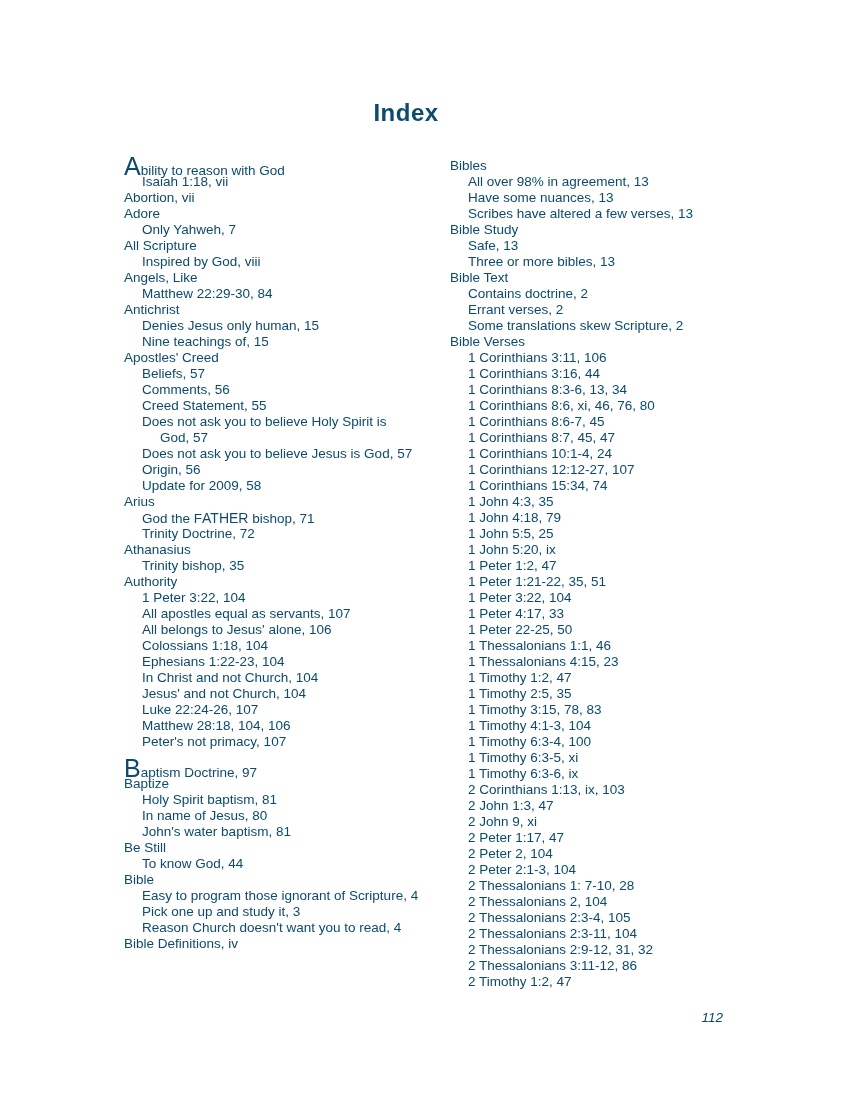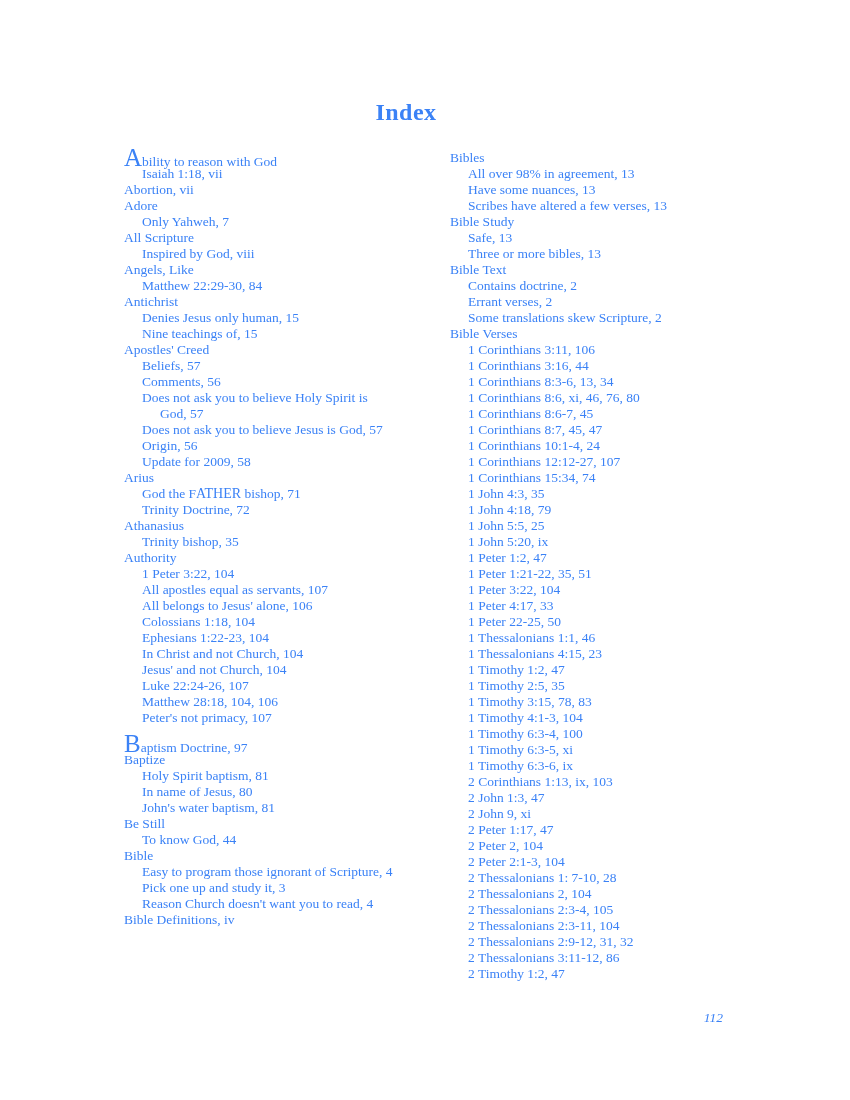--- a/index.html
+++ b/index.html
@@ -5,22 +5,22 @@
   html, body {
     margin: 0;
     padding: 0;
     background: #ffffff;
   }
   .page {
     position: relative;
     width: 850px;
     height: 1100px;
     background: #ffffff;
-    color: #3b82f6;
-    font-family: Liberation Serif, serif;
+    color: #0c4a6e;
+    font-family: Liberation Sans, sans-serif;
     overflow: hidden;
   }
   .doc-title {
     position: absolute;
     top: 99px;
     left: 62px;
     width: 688px;
     text-align: center;
     font-size: 24px;
     font-weight: bold;
@@ -34,21 +34,21 @@
   }
   .col-left  { left: 124px; }
   .col-right { left: 450px; }
   .line {
     height: 16px;
     line-height: 16px;
   }
   .lvl1 { padding-left: 18px; }
   .lvl2 { padding-left: 36px; }
   .has-dropcap { margin-top: 10px; }
-  .col .line:first-child { margin-top: 0; }
+  .col .line:first-child { margin-top: 8px; }
   .dropcap {
     font-size: 25px;
     line-height: 16px;
     vertical-align: baseline;
   }
   .smallcaps { font-size: 14px; }
   .page-number {
     position: absolute;
     top: 1010px;
     right: 127px;
@@ -71,20 +71,21 @@
       <div class="line lvl0">All Scripture</div>
       <div class="line lvl1">Inspired by God, viii</div>
       <div class="line lvl0">Angels, Like</div>
       <div class="line lvl1">Matthew 22:29-30, 84</div>
       <div class="line lvl0">Antichrist</div>
       <div class="line lvl1">Denies Jesus only human, 15</div>
       <div class="line lvl1">Nine teachings of, 15</div>
       <div class="line lvl0">Apostles' Creed</div>
       <div class="line lvl1">Beliefs, 57</div>
       <div class="line lvl1">Comments, 56</div>
+      <div class="line lvl1">Creed Statement, 55</div>
       <div class="line lvl1">Does not ask you to believe Holy Spirit is</div>
       <div class="line lvl2">God, 57</div>
       <div class="line lvl1">Does not ask you to believe Jesus is God, 57</div>
       <div class="line lvl1">Origin, 56</div>
       <div class="line lvl1">Update for 2009, 58</div>
       <div class="line lvl0">Arius</div>
       <div class="line lvl1"><span>God the F</span><span class="smallcaps">ATHER</span><span> bishop, 71</span></div>
       <div class="line lvl1">Trinity Doctrine, 72</div>
       <div class="line lvl0">Athanasius</div>
       <div class="line lvl1">Trinity bishop, 35</div>

